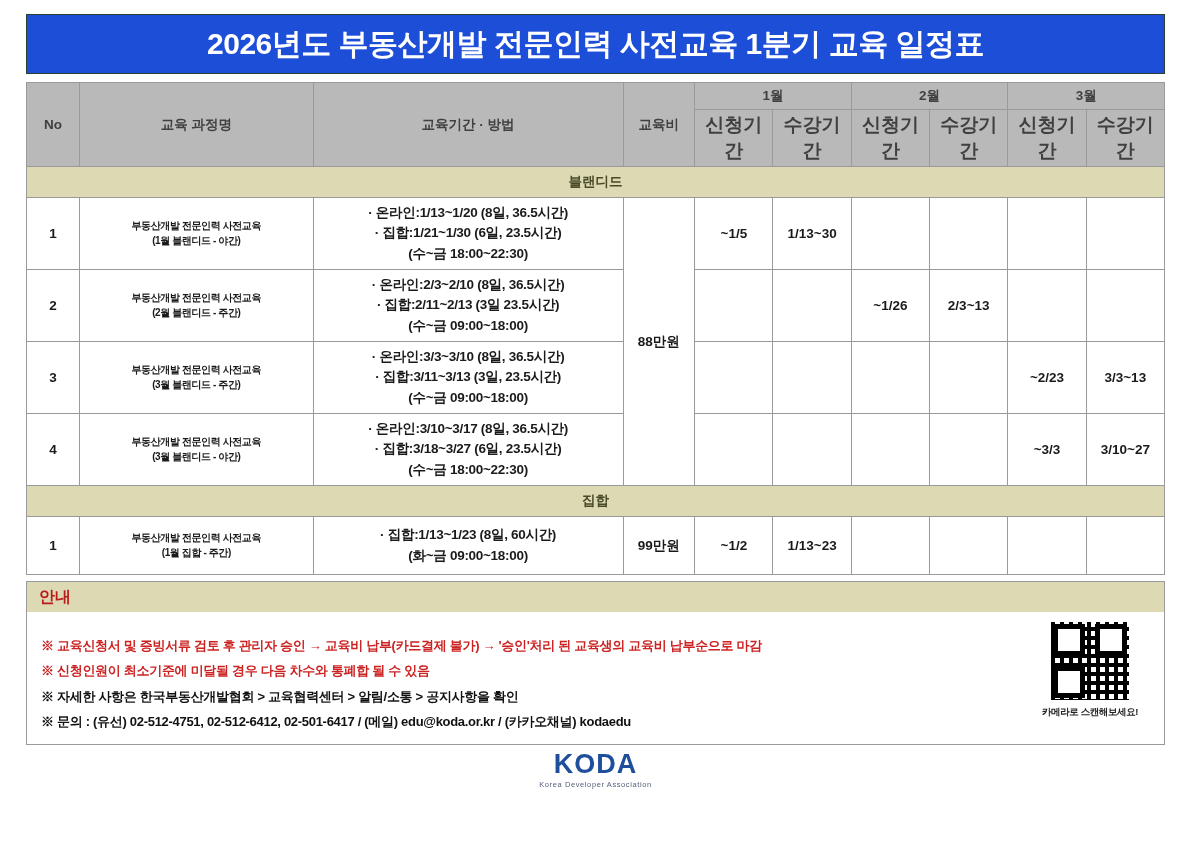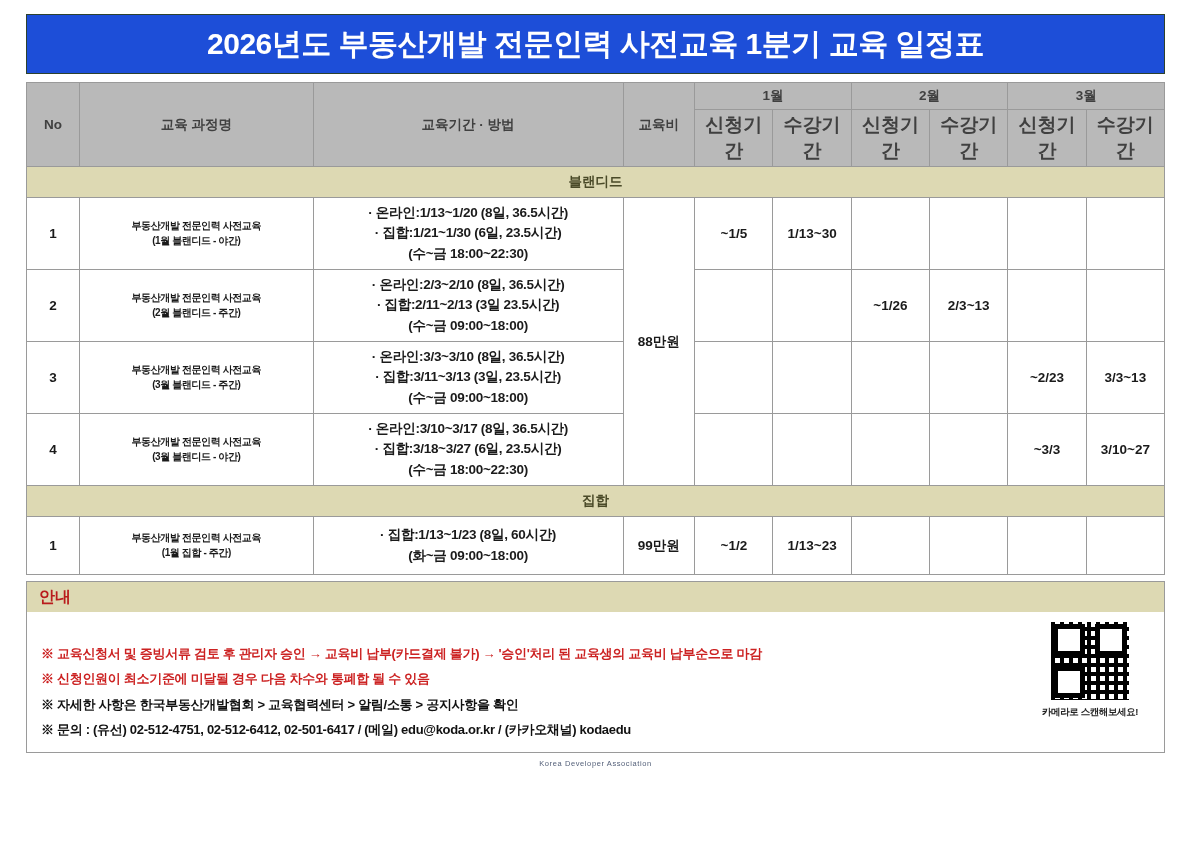--- a/index.html
+++ b/index.html
@@ -110,21 +110,21 @@
     padding: 5px 12px;
     box-sizing: border-box;
     height: 31px;
     margin-top: 6px;
   }
   .notice-body {
     border: 1px solid #9a9a9a;
     border-top: none;
     min-height: 118px;
     position: relative;
-    padding: 29px 14px 10px 14px;
+    padding: 21px 14px 10px 14px;
     box-sizing: border-box;
   }
   .notice-line {
     font-size: 13px;
     line-height: 1.95;
     letter-spacing: -0.3px;
     font-weight: bold;
   }
   .notice-line.red { color: #cc2222; }
   .notice-line.dark { color: #111; }
@@ -350,16 +350,17 @@
 
     <div class="qr-wrap">
       <div class="qr">
         <span class="qr-eye3"></span>
       </div>
       <div class="qr-caption">카메라로 스캔해보세요!</div>
     </div>
   </div>
 
   <div class="footer">
+    <div class="logo-main">KODA</div>
     <div class="logo-sub">Korea Developer Association</div>
   </div>
 
 </div>
 
 </body></html>

